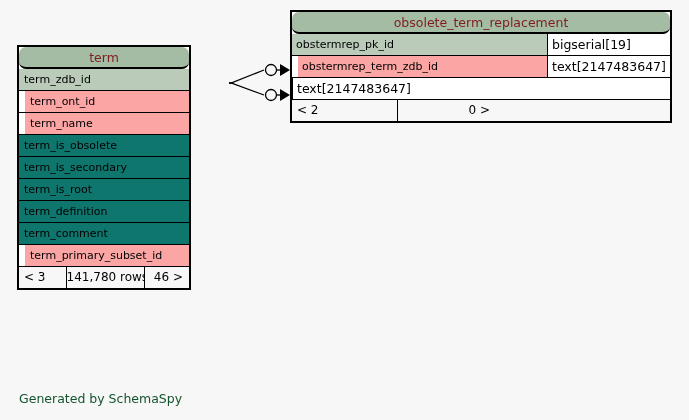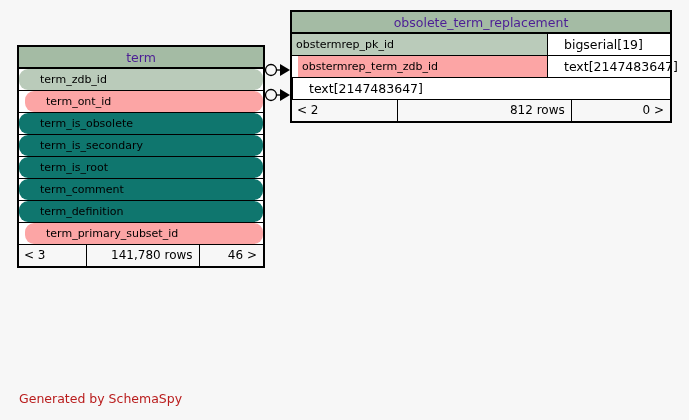--- a/index.html
+++ b/index.html
@@ -20,26 +20,27 @@
     position: absolute;
     border: 2px solid #000000;
     background: #ffffff;
     box-sizing: border-box;
   }
   .entity-title {
     background: #a4bba4;
     border-bottom: 2px solid #000000;
     text-align: center;
     font-size: 12.5px;
-    color: #4c1d95;
+    color: #7f1d1d;
     line-height: 22px;
     height: 22px;
     box-sizing: border-box;
     white-space: nowrap;
     overflow: hidden;
+    border-radius: 7px;
   }
   .col-row {
     display: flex;
     border-bottom: 1px solid #000000;
     height: 22px;
     box-sizing: border-box;
     background: #ffffff;
   }
   .col-row:last-of-type {
     border-bottom: 2px solid #000000;
@@ -51,21 +52,21 @@
     padding-left: 4px;
     color: #000000;
     white-space: nowrap;
     overflow: hidden;
     box-sizing: border-box;
   }
   .col-type {
     flex: 0 0 auto;
     font-size: 12.5px;
     line-height: 21px;
-    padding-left: 16px;
+    padding-left: 4px;
     padding-right: 3px;
     color: #000000;
     background: #ffffff;
     border-left: 1px solid #000000;
     white-space: nowrap;
     box-sizing: border-box;
   }
   
   .row-primary > .col-name { background: #bacbba; }
   .row-indexed > .col-name { background: #fca5a5; margin-left: 6px; }
@@ -101,23 +102,23 @@
   .foot-next {
     flex: 0 0 26%;
     padding-right: 6px;
     text-align: right;
   }
 
   
   #entity-term {
     left: 17px;
     top: 45px;
-    width: 248px;
-  }
-  #entity-term .col-name { padding-left: 21px; border-radius: 9px; }
+    width: 174px;
+  }
+  #entity-term .col-name { padding-left: 5px; }
 
   #entity-otr {
     left: 290px;
     top: 10px;
     width: 382px;
   }
   #entity-otr .col-type { width: 123px; }
 
   
   #relationships {
@@ -128,21 +129,21 @@
     height: 420px;
     pointer-events: none;
   }
 
   
   #caption {
     position: absolute;
     left: 19px;
     top: 391px;
     font-size: 12.5px;
-    color: #b91c1c;
+    color: #14532d;
     white-space: nowrap;
   }
 </style>
 </head>
 <body>
 
 <svg id="relationships" viewBox="0 0 689 420" width="689" height="420">
   <g stroke="#000000" stroke-width="1.3" fill="none">
 
     <path d="M229,83 L231,83 L264,70"></path>
@@ -163,34 +164,37 @@
 
 <div class="entity" id="entity-term">
   <div class="entity-title">term</div>
 
   <div class="col-row row-primary">
     <span class="col-name">term_zdb_id</span>
   </div>
   <div class="col-row row-indexed">
     <span class="col-name">term_ont_id</span>
   </div>
+  <div class="col-row row-indexed">
+    <span class="col-name">term_name</span>
+  </div>
   <div class="col-row row-plain">
     <span class="col-name">term_is_obsolete</span>
   </div>
   <div class="col-row row-plain">
     <span class="col-name">term_is_secondary</span>
   </div>
   <div class="col-row row-plain">
     <span class="col-name">term_is_root</span>
   </div>
   <div class="col-row row-plain">
+    <span class="col-name">term_definition</span>
+  </div>
+  <div class="col-row row-plain">
     <span class="col-name">term_comment</span>
-  </div>
-  <div class="col-row row-plain">
-    <span class="col-name">term_definition</span>
   </div>
   <div class="col-row row-indexed">
     <span class="col-name">term_primary_subset_id</span>
   </div>
 
   <div class="entity-footer">
     <span class="foot-cell foot-prev">&lt; 3</span>
     <span class="foot-cell foot-rows">141,780 rows</span>
     <span class="foot-cell foot-next">46 &gt;</span>
   </div>
@@ -206,18 +210,17 @@
   <div class="col-row row-indexed">
     <span class="col-name">obstermrep_term_zdb_id</span>
     <span class="col-type">text[2147483647]</span>
   </div>
   <div class="col-row row-indexed">
     <span class="col-type">text[2147483647]</span>
   </div>
 
   <div class="entity-footer">
     <span class="foot-cell foot-prev">&lt; 2</span>
-    <span class="foot-cell foot-rows">812 rows</span>
     <span class="foot-cell foot-next">0 &gt;</span>
   </div>
 </div>
 
 <div id="caption">Generated by SchemaSpy</div>
 
 </body></html>

